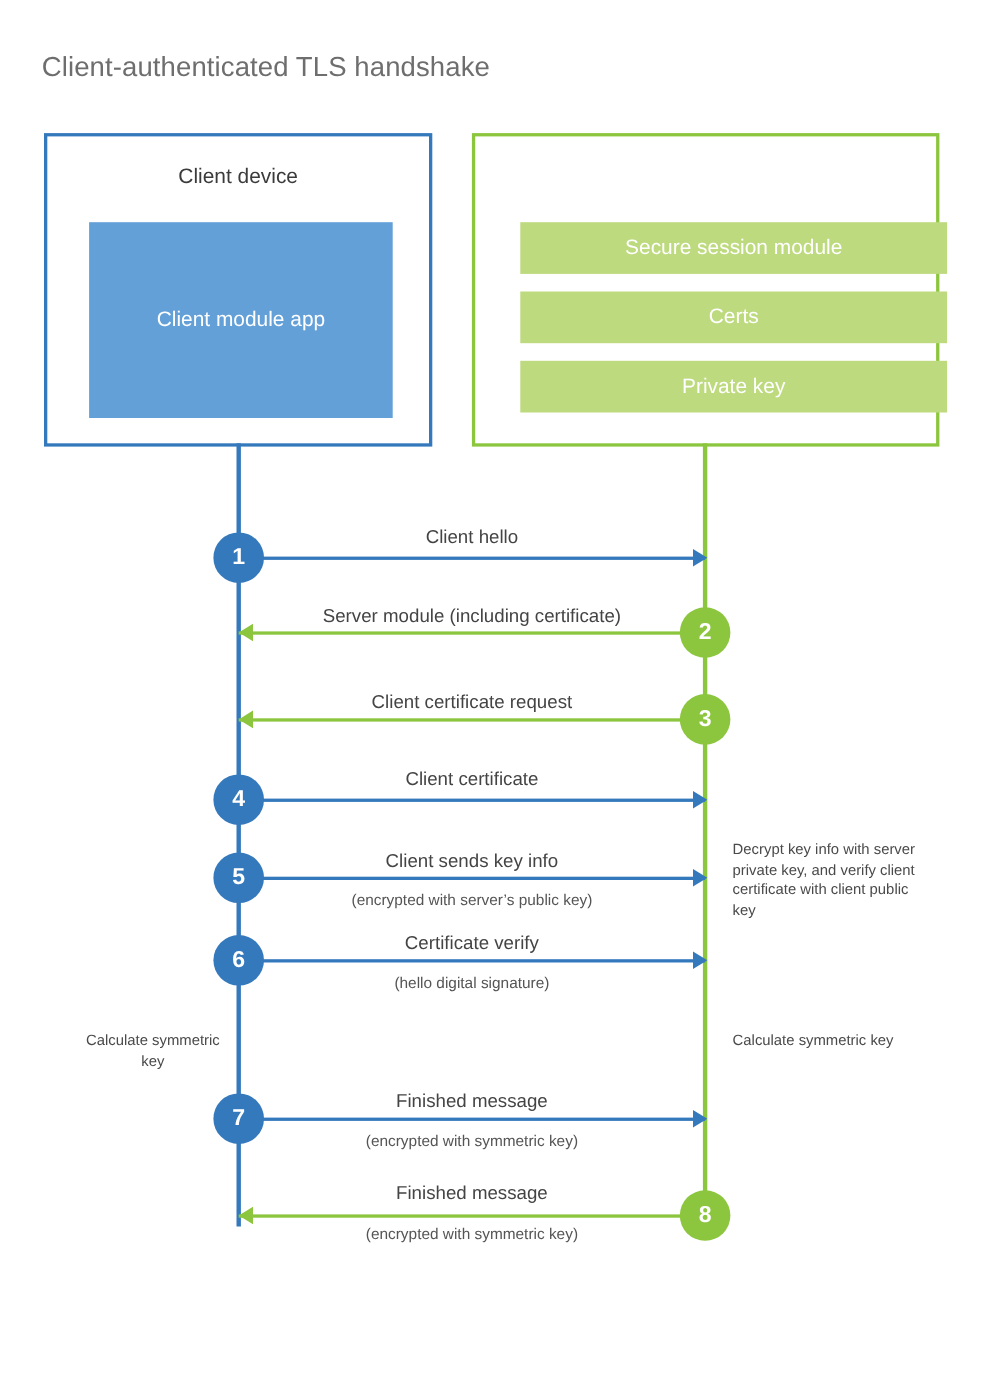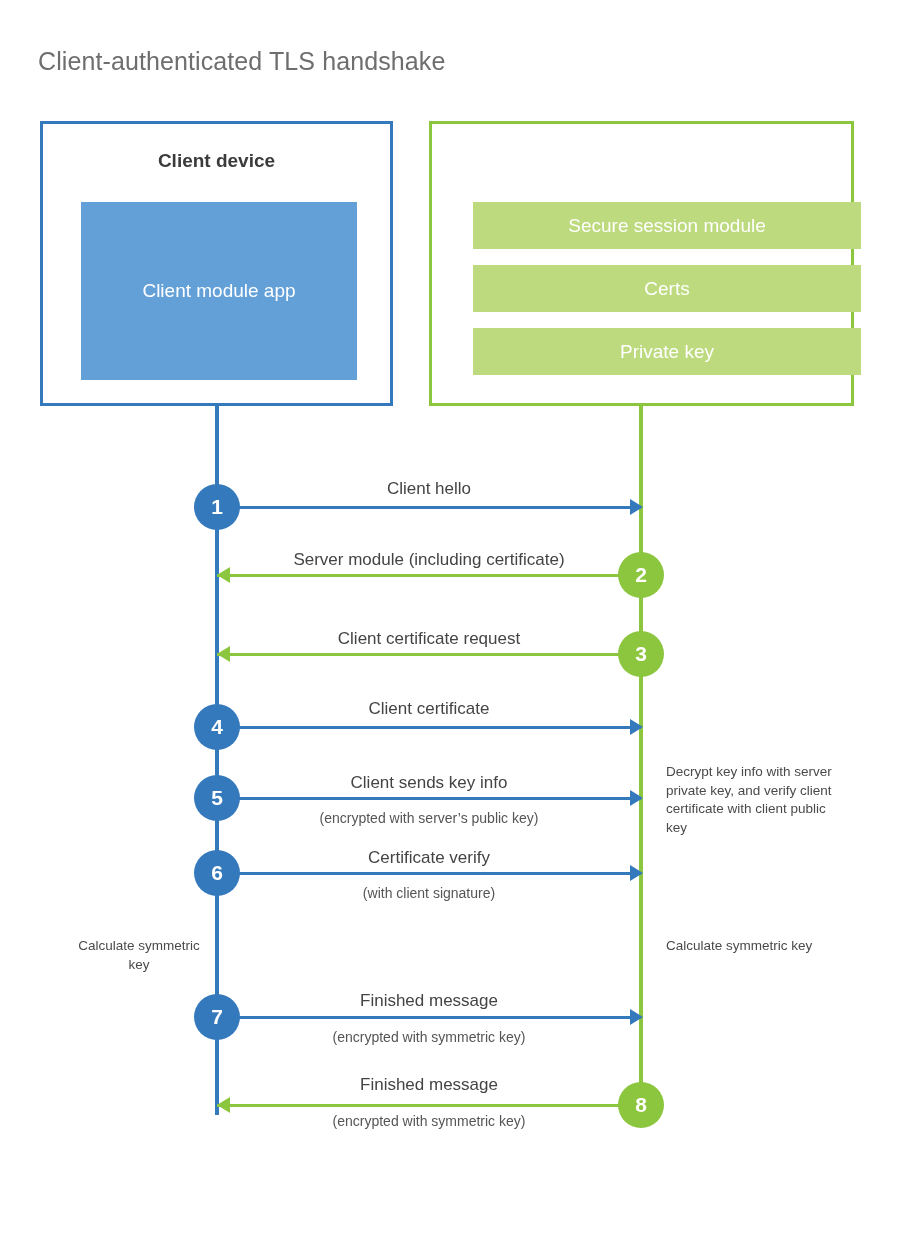--- a/index.html
+++ b/index.html
@@ -54,21 +54,21 @@
     height: 285px;
     border: 3px solid #8cc63e;
   }
   .actor-title {
     position: absolute;
     left: 0;
     right: 0;
     top: 26px;
     text-align: center;
     font-size: 19px;
-    font-weight: bold;
+    font-weight: normal;
     color: #3b3b3b;
   }
 
   
   #client-app {
     position: absolute;
     left: 38px;
     top: 78px;
     width: 276px;
     height: 178px;
@@ -244,21 +244,21 @@
 
   <div class="msg-label" style="top:773px">Client sends key info</div>
   <div class="msg-line blue" style="top:797px"></div>
   <div class="arrowhead right" style="top:790px"></div>
   <div class="msg-sub" style="top:810px">(encrypted with server’s public key)</div>
   <div class="step-circle blue" style="top:775px">5</div>
 
   <div class="msg-label" style="top:848px">Certificate verify</div>
   <div class="msg-line blue" style="top:872px"></div>
   <div class="arrowhead right" style="top:865px"></div>
-  <div class="msg-sub" style="top:885px">(with client signature)</div>
+  <div class="msg-sub" style="top:885px">(hello digital signature)</div>
   <div class="step-circle blue" style="top:850px">6</div>
 
   <div class="msg-label" style="top:991px">Finished message</div>
   <div class="msg-line blue" style="top:1016px"></div>
   <div class="arrowhead right" style="top:1009px"></div>
   <div class="msg-sub" style="top:1029px">(encrypted with symmetric key)</div>
   <div class="step-circle blue" style="top:994px">7</div>
 
   <div class="msg-label" style="top:1075px">Finished message</div>
   <div class="msg-line green" style="top:1104px"></div>

